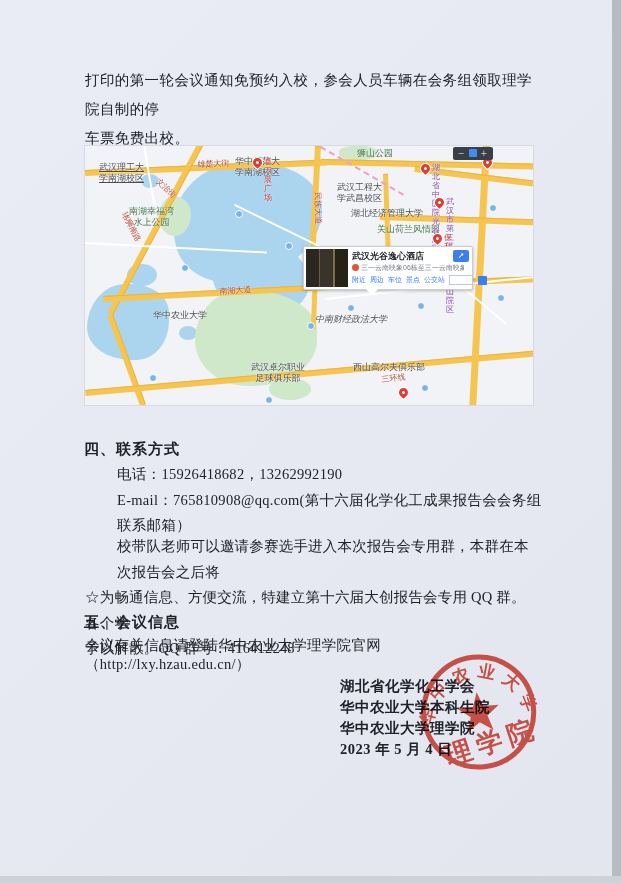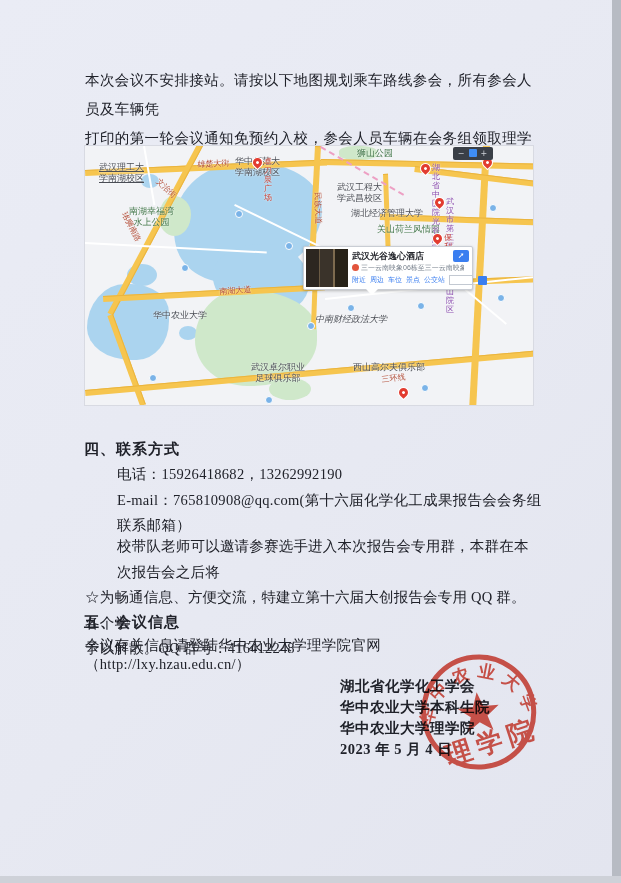--- a/index.html
+++ b/index.html
@@ -62,21 +62,20 @@
   
   .edge-r{position:absolute;right:0;top:0;width:9px;height:883px;background:#b7bbc3;}
   .edge-b{position:absolute;left:0;bottom:0;width:621px;height:7px;background:#ced1d8;}
 </style>
 </head>
 <body>
 
 <div class="page">
 
   <div class="intro" id="intro">
-      <div>本次会议不安排接站。请按以下地图规划乘车路线参会，所有参会人员及车辆凭</div>
       <div>打印的第一轮会议通知免预约入校，参会人员车辆在会务组领取理学院自制的停</div>
       <div>车票免费出校。</div>
     </div>
 
   <div class="map">
 
     <div class="wt" style="left:88px;top:16px;width:150px;height:118px;border-radius:45% 55% 62% 38%/55% 45% 58% 42%;transform:rotate(-7deg);"></div>
     <div class="wt" style="left:128px;top:98px;width:96px;height:70px;border-radius:55% 45% 40% 60%/45% 60% 45% 55%;"></div>
     <div class="wt" style="left:2px;top:138px;width:82px;height:76px;border-radius:50% 50% 42% 58%/62% 40% 55% 45%;"></div>
     <div class="wt" style="left:42px;top:118px;width:30px;height:22px;border-radius:50%;"></div>

